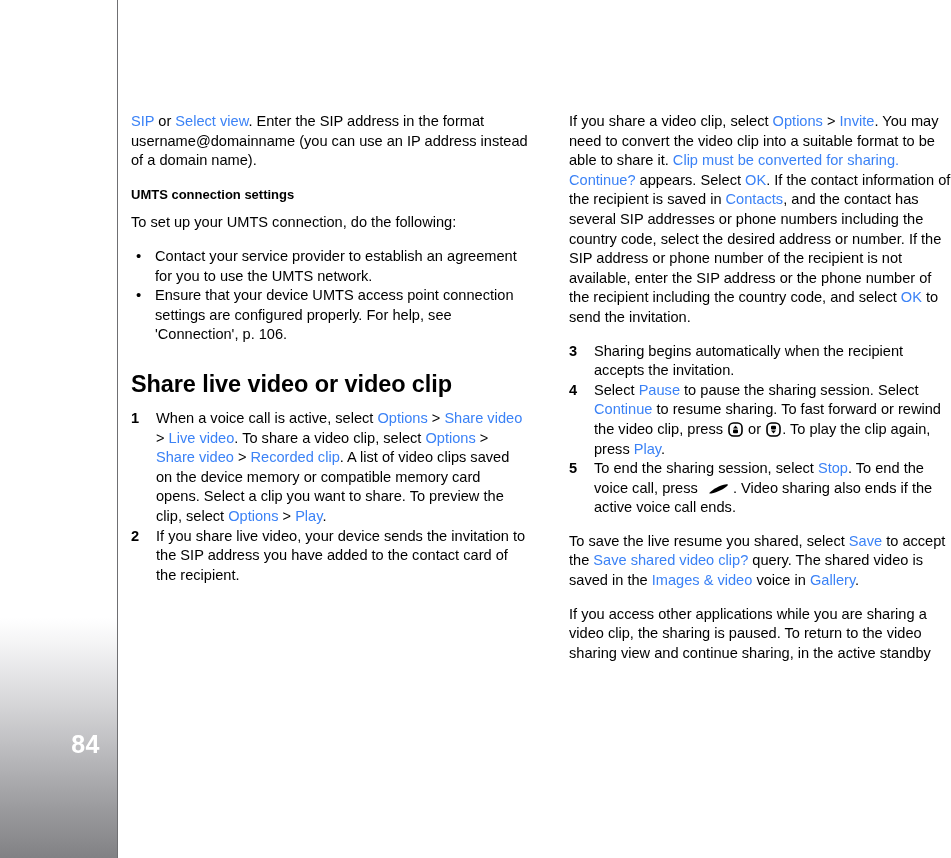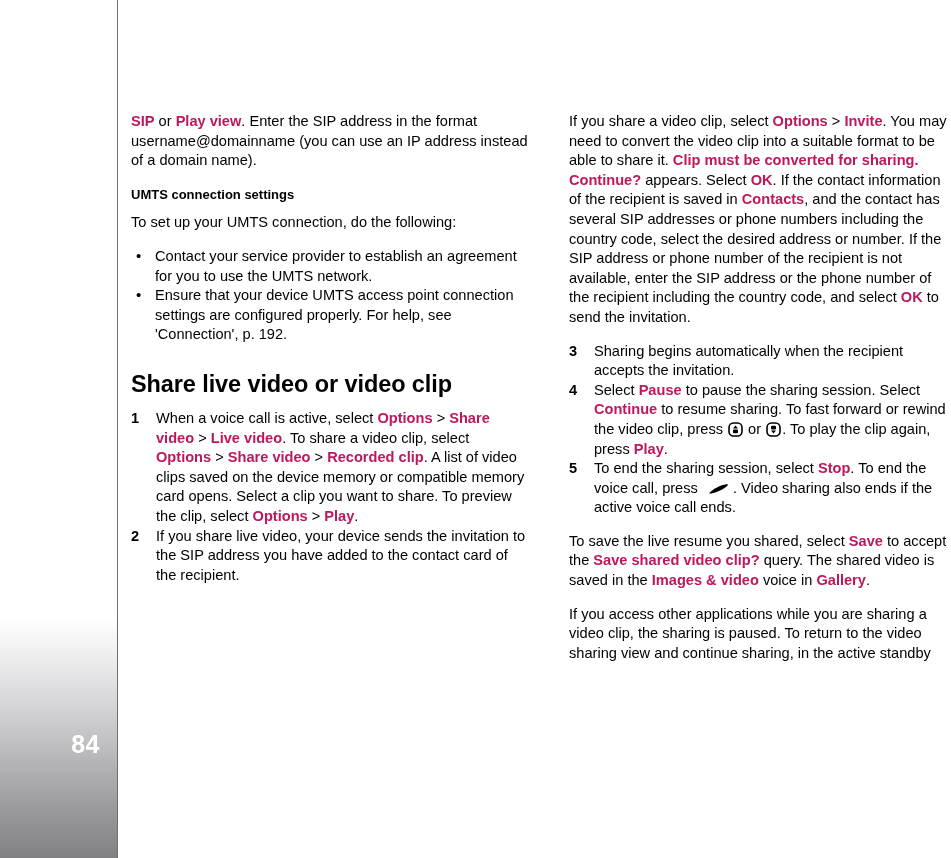--- a/index.html
+++ b/index.html
@@ -60,21 +60,21 @@
     font-size: 14.6px;
     line-height: 19.6px;
     color: #000000;
   }
   .col-left  { left: 131px; width: 397px; }
   .col-right { left: 569px; width: 382px; }
 
   p { margin: 0 0 14px 0; }
   p:last-child { margin-bottom: 0; margin-top: 8px; }
 
-  .ui { color: #be185d; font-weight: bold; }
+  .ui { color: #3b82f6; font-weight: normal; }
   .gt { color: #000000; font-weight: normal; }
 
   .subhead {
     font-weight: bold;
     margin: 0 0 9px 0;
     font-size: 13px;
   }
   h2.heading {
     font-size: 23.5px;
     font-weight: bold;
@@ -141,30 +141,30 @@
 <body>
 
 <div class="sidebar">
 
   <div class="page-number">84</div>
 </div>
 <div class="sidebar-rule"></div>
 
 <div class="col col-left">
 
-  <p><span class="ui">SIP</span><span> or </span><span class="ui">Play view</span><span>. Enter the SIP address in the format username@domainname (you can use an IP address instead of a domain name).</span></p>
+  <p><span class="ui">SIP</span><span> or </span><span class="ui">Select view</span><span>. Enter the SIP address in the format username@domainname (you can use an IP address instead of a domain name).</span></p>
 
 
   <p class="subhead">UMTS connection settings</p>
 
   <p>To set up your UMTS connection, do the following:</p>
 
   <ul class="bullets">
     <li>Contact your service provider to establish an agreement for you to use the UMTS network.</li>
-    <li>Ensure that your device UMTS access point connection settings are configured properly. For help, see 'Connection', p. 192.</li>
+    <li>Ensure that your device UMTS access point connection settings are configured properly. For help, see 'Connection', p. 106.</li>
   </ul>
 
   <h2 class="heading">Share live video or video clip</h2>
 
   <ol class="steps">
     <li>
       <span class="num">1</span>
       <span>When a voice call is active, select </span><span class="ui">Options</span><span class="gt"> &gt; </span><span class="ui">Share video</span><span class="gt"> &gt; </span><span class="ui">Live video</span><span>. To share a video clip, select </span><span class="ui">Options</span><span class="gt"> &gt; </span><span class="ui">Share video</span><span class="gt"> &gt; </span><span class="ui">Recorded clip</span><span>. A list of video clips saved on the device memory or compatible memory card opens. Select a clip you want to share. To preview the clip, select </span><span class="ui">Options</span><span class="gt"> &gt; </span><span class="ui">Play</span><span>.</span>
     </li>
     <li>

